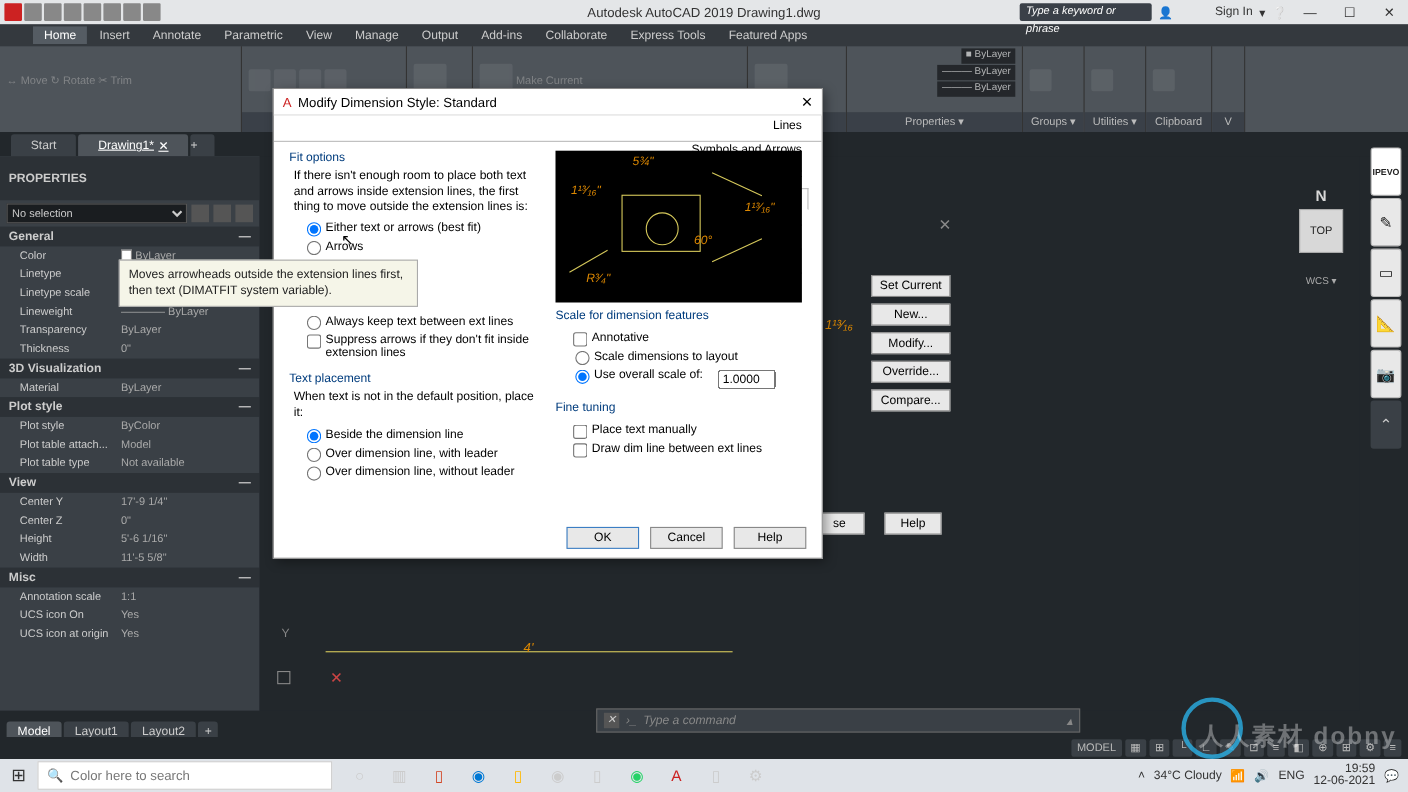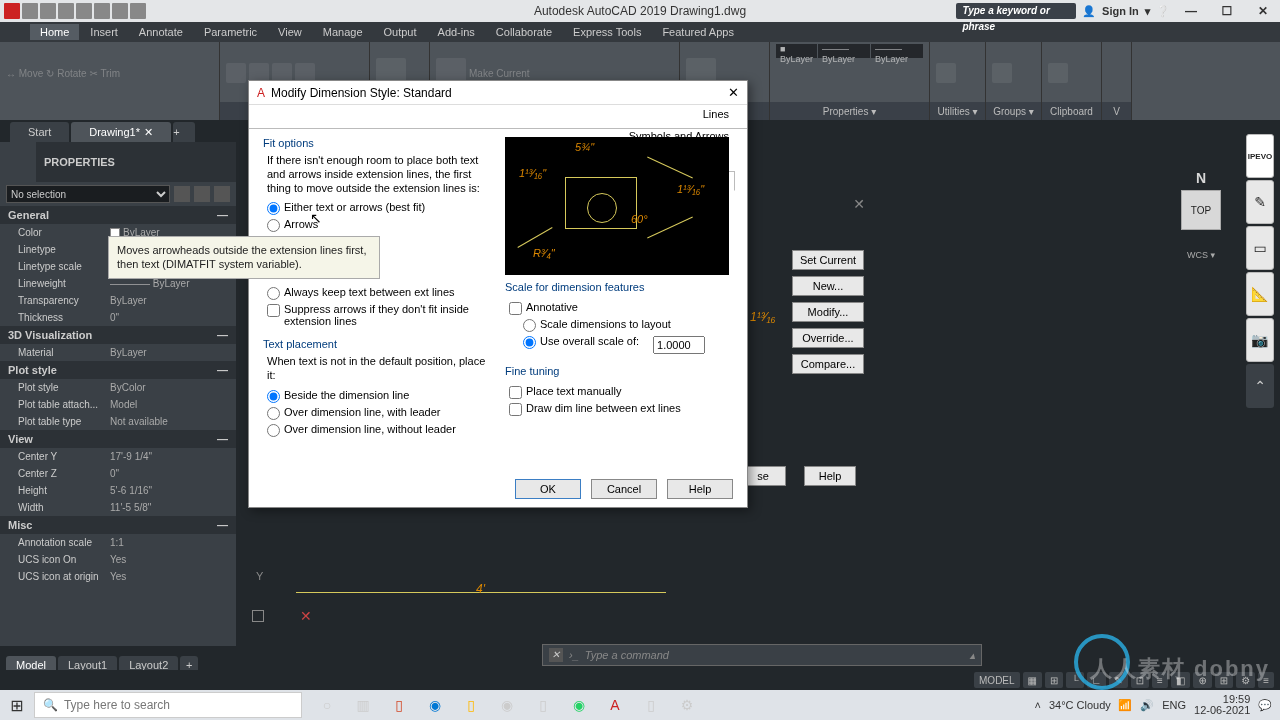--- a/index.html
+++ b/index.html
@@ -3,46 +3,46 @@
 <meta charset="utf-8">
 <style>
 * { margin: 0; padding: 0; box-sizing: border-box; font-family: "Segoe UI", Arial, sans-serif; }
 body { width: 1280px; height: 720px; background: #22272b; overflow: hidden; position: relative; font-size: 11px; color: #ccc; }
 
 
 .title-bar { height: 22px; background: #e4e6e8; display: flex; align-items: center; position: relative; }
 .qat { display: flex; gap: 2px; padding: 2px 4px; }
 .qat-icon { width: 16px; height: 16px; background: #888; border-radius: 1px; }
 .app-title { position: absolute; left: 50%; transform: translateX(-50%); color: #333; font-size: 12px; }
-.title-right { margin-left: auto; display: flex; align-items: center; gap: 6px; padding-right: 2px; font-weight: bold; }
+.title-right { margin-left: auto; display: flex; align-items: center; gap: 6px; padding-right: 2px; }
 .search-kw { width: 120px; height: 16px; background: #3a4048; color: #fff; font-style: italic; font-size: 10px; padding: 0 6px; line-height: 16px; border-radius: 2px; }
-.signin { color: #333; font-size: 11px; }
+.signin { color: #333; font-size: 11px; margin-left: 32px; }
 .win-btn { width: 30px; height: 18px; color: #333; display: flex; align-items: center; justify-content: center; font-size: 12px; }
 
 
 .menu-row { height: 20px; background: #34393e; display: flex; align-items: center; padding-left: 30px; gap: 1px; }
 .menu-item { padding: 2px 10px; color: #ccc; font-size: 11px; }
 .menu-item.active { background: #555c63; color: #fff; }
 
 
 .ribbon { height: 78px; background: #4e545a; display: flex; position: relative; }
 .ribbon-panel { border-right: 1px solid #333; padding: 2px 6px; display: flex; flex-direction: column; justify-content: flex-end; }
 .ribbon-label { height: 18px; background: #3a4048; color: #bbb; font-size: 10px; text-align: center; display: flex; align-items: center; justify-content: center; gap: 2px; margin: 0 -6px -2px -6px; padding: 0 6px; }
 .ribbon-body { flex: 1; display: flex; align-items: center; gap: 3px; opacity: 0.55; }
 .rb-icon { width: 20px; height: 20px; background: #666b71; border-radius: 2px; }
 .rb-txt { font-size: 10px; color: #aaa; }
 
 
 .doc-tabs { height: 22px; background: #22272b; display: flex; align-items: flex-end; padding-left: 10px; }
 .doc-tab { height: 20px; padding: 2px 18px; background: #3a4046; color: #ccc; font-size: 11px; border-radius: 3px 3px 0 0; margin-right: 2px; display: flex; align-items: center; gap: 4px; }
-.doc-tab.active { background: #4e545a; color: #fff; }
+.doc-tab.active { background: #4e545a; color: #fff; text-decoration: underline; }
 
 
 .props-panel { position: absolute; left: 0; top: 142px; width: 236px; bottom: 74px; background: #3a4046; color: #ccc; font-size: 11px; overflow: hidden; }
-.props-title { height: 22px; background: #2c3136; padding: 20px 8px; font-weight: bold; display: flex; align-items: center; margin-left: 36px; }
+.props-title { height: 22px; background: #2c3136; padding: 20px 8px; font-weight: bold; display: flex; align-items: center; }
 .props-sel { height: 24px; padding: 3px 6px; display: flex; align-items: center; gap: 4px; }
 .props-sel select { flex: 1; height: 18px; background: #1a1d20; color: #ccc; border: 1px solid #555; font-size: 10px; }
 .props-sel-icon { width: 16px; height: 16px; background: #555; }
 .prop-group { height: 18px; background: #2c3136; padding: 2px 8px; font-weight: bold; display: flex; align-items: center; justify-content: space-between; }
 .prop-row { height: 17px; display: flex; align-items: center; padding: 0 8px 0 18px; }
 .prop-label { width: 92px; font-size: 10px; color: #ccc; }
 .prop-value { flex: 1; font-size: 10px; color: #aaa; }
 .swatch { width: 10px; height: 10px; display: inline-block; border: 1px solid #888; margin-right: 3px; vertical-align: middle; background: #fff; }
 
 
@@ -62,42 +62,42 @@
 .dialog { position: absolute; left: 248px; top: 80px; width: 500px; height: 428px; background: #fff; border: 1px solid #888; box-shadow: 3px 3px 10px rgba(0,0,0,0.4); color: #000; }
 .dlg-title { height: 24px; background: #fff; border-bottom: 1px solid #ddd; display: flex; align-items: center; padding: 0 8px; font-size: 12px; }
 .dlg-close { margin-left: auto; font-size: 13px; }
 .dlg-tabs { height: 24px; display: flex; align-items: flex-end; padding: 0 12px; gap: 4px; border-bottom: 1px solid #bbb; font-size: 11px; flex-direction: column; }
 .dlg-tab { padding: 3px 6px; color: #000; }
 .dlg-tab.active { border: 1px solid #bbb; border-bottom: 1px solid #fff; background: #fff; margin-bottom: -1px; }
 .dlg-body { padding: 8px 14px; display: flex; gap: 12px; font-size: 11px; }
 .dlg-col { flex: 1; }
 .grp-title { color: #003c7d; font-size: 11px; margin-bottom: 3px; }
 .grp-box { border: none; padding: 2px 0 8px 0; }
-.radio-row, .check-row { display: flex; align-items: flex-start; gap: 4px; margin: 3px 0 3px 4px; font-size: 11px; }
+.radio-row, .check-row { display: flex; align-items: flex-start; gap: 4px; margin: 3px 0 3px 16px; font-size: 11px; }
 .radio-row input, .check-row input { margin-top: 1px; }
 .fit-desc { font-size: 11px; line-height: 1.25; margin-bottom: 6px; padding-left: 4px; }
 .preview-img { width: 224px; height: 138px; background: #000; margin-bottom: 6px; position: relative; }
 .preview-dim { position: absolute; color: #d80; font-size: 11px; font-style: italic; }
 .preview-shape { position: absolute; border: 1px solid #d6c95b; }
 .scale-input { width: 52px; height: 18px; font-size: 11px; padding: 0 2px; }
 .dlg-buttons { position: absolute; bottom: 8px; right: 14px; display: flex; gap: 10px; }
 .dlg-btn { width: 66px; height: 20px; background: #e8e8e8; border: 1px solid #888; font-size: 11px; }
 .dlg-btn.primary { border: 1px solid #3b7ec4; }
 
 
 .tooltip { position: absolute; left: 108px; top: 236px; width: 272px; background: #f5f5e8; border: 1px solid #aaa; padding: 6px 8px; font-size: 11px; color: #222; z-index: 30; line-height: 1.3; }
 
 
 .style-btns { position: absolute; left: 792px; top: 250px; width: 72px; display: flex; flex-direction: column; gap: 6px; }
 .style-btn { height: 20px; background: #e8e8e8; border: 1px solid #888; font-size: 11px; color: #000; }
 .style-close { position: absolute; left: 850px; top: 196px; width: 18px; height: 18px; color: #888; font-size: 14px; text-align: center; }
 .style-bottom { position: absolute; left: 740px; top: 466px; display: flex; gap: 18px; }
 
 
-.behind-frag { position: absolute; left: 750px; top: 310px; width: 24px; height: 48px; color: #d80; font-size: 12px; font-style: italic; text-align: center; }
+.behind-frag { position: absolute; left: 750px; top: 288px; width: 24px; height: 48px; color: #d80; font-size: 12px; font-style: italic; text-align: center; }
 
 
 .layout-tabs { position: absolute; left: 6px; bottom: 44px; height: 22px; display: flex; align-items: center; gap: 2px; }
 .layout-tab { padding: 3px 10px; background: #3a4046; color: #ccc; font-size: 11px; border-radius: 3px 3px 0 0; }
 .layout-tab.active { background: #4e545a; color: #fff; }
 .layout-add { width: 18px; height: 18px; background: #3a4046; color: #ccc; text-align: center; line-height: 18px; border-radius: 3px; }
 
 
 .cmd-float { position: absolute; left: 542px; bottom: 54px; width: 440px; height: 22px; background: #3a4046; border: 1px solid #666; display: flex; align-items: center; padding: 0 6px; gap: 6px; color: #888; font-size: 11px; font-family: Consolas, monospace; font-style: italic; }
 .cmd-x { width: 14px; height: 14px; background: #555; color: #ccc; text-align: center; line-height: 14px; font-size: 10px; }
@@ -189,38 +189,38 @@
       </div>
       <div class="ribbon-label" style="visibility:hidden">Layers ▾</div>
     </div>
   <div class="ribbon-panel" style="width:90px">
       <div class="ribbon-body">
         <div class="rb-icon" style="width:30px;height:30px"></div>
       </div>
       <div class="ribbon-label">Block ▾</div>
     </div>
   <div class="ribbon-panel" style="width:160px">
-      <div class="ribbon-body" style="flex-direction:row;align-items:flex-start;gap:1px;opacity:0.8">
+      <div class="ribbon-body" style="flex-direction:column;align-items:flex-end;gap:1px;opacity:0.8">
         <div style="background:#1a1d20;height:14px;padding:0 4px;color:#ccc;font-size:9px">■ ByLayer</div>
         <div style="background:#1a1d20;height:14px;padding:0 4px;color:#ccc;font-size:9px">——— ByLayer</div>
         <div style="background:#1a1d20;height:14px;padding:0 4px;color:#ccc;font-size:9px">——— ByLayer</div>
       </div>
       <div class="ribbon-label">Properties ▾</div>
     </div>
   <div class="ribbon-panel" style="width:56px">
       <div class="ribbon-body">
         <div class="rb-icon"></div>
       </div>
+      <div class="ribbon-label">Groups ▾</div>
+    </div>
+  <div class="ribbon-panel" style="width:56px">
+      <div class="ribbon-body">
+        <div class="rb-icon"></div>
+      </div>
       <div class="ribbon-label">Utilities ▾</div>
-    </div>
-  <div class="ribbon-panel" style="width:56px">
-      <div class="ribbon-body">
-        <div class="rb-icon"></div>
-      </div>
-      <div class="ribbon-label">Groups ▾</div>
     </div>
   <div class="ribbon-panel" style="width:60px">
       <div class="ribbon-body">
         <div class="rb-icon"></div>
       </div>
       <div class="ribbon-label">Clipboard</div>
     </div>
   <div class="ribbon-panel" style="width:30px">
       <div class="ribbon-body"></div>
       <div class="ribbon-label">V</div>
@@ -510,21 +510,21 @@
   <div class="status-item">≡</div>
 </div>
 
 <div class="logo-circle"></div>
 <div class="watermark">人人素材 dobny</div>
 
 <div class="taskbar">
   <div class="start">⊞</div>
   <div class="search-box">
     <span>🔍</span>
-    <span>Type here to search</span>
+    <span>Color here to search</span>
   </div>
   <div class="task-icons">
     <div class="task-icon">○</div>
     <div class="task-icon">▥</div>
     <div class="task-icon" style="color:#d24726">▯</div>
     <div class="task-icon" style="color:#0078d4">◉</div>
     <div class="task-icon" style="color:#ffb900">▯</div>
     <div class="task-icon">◉</div>
     <div class="task-icon">▯</div>
     <div class="task-icon" style="color:#25d366">◉</div>

